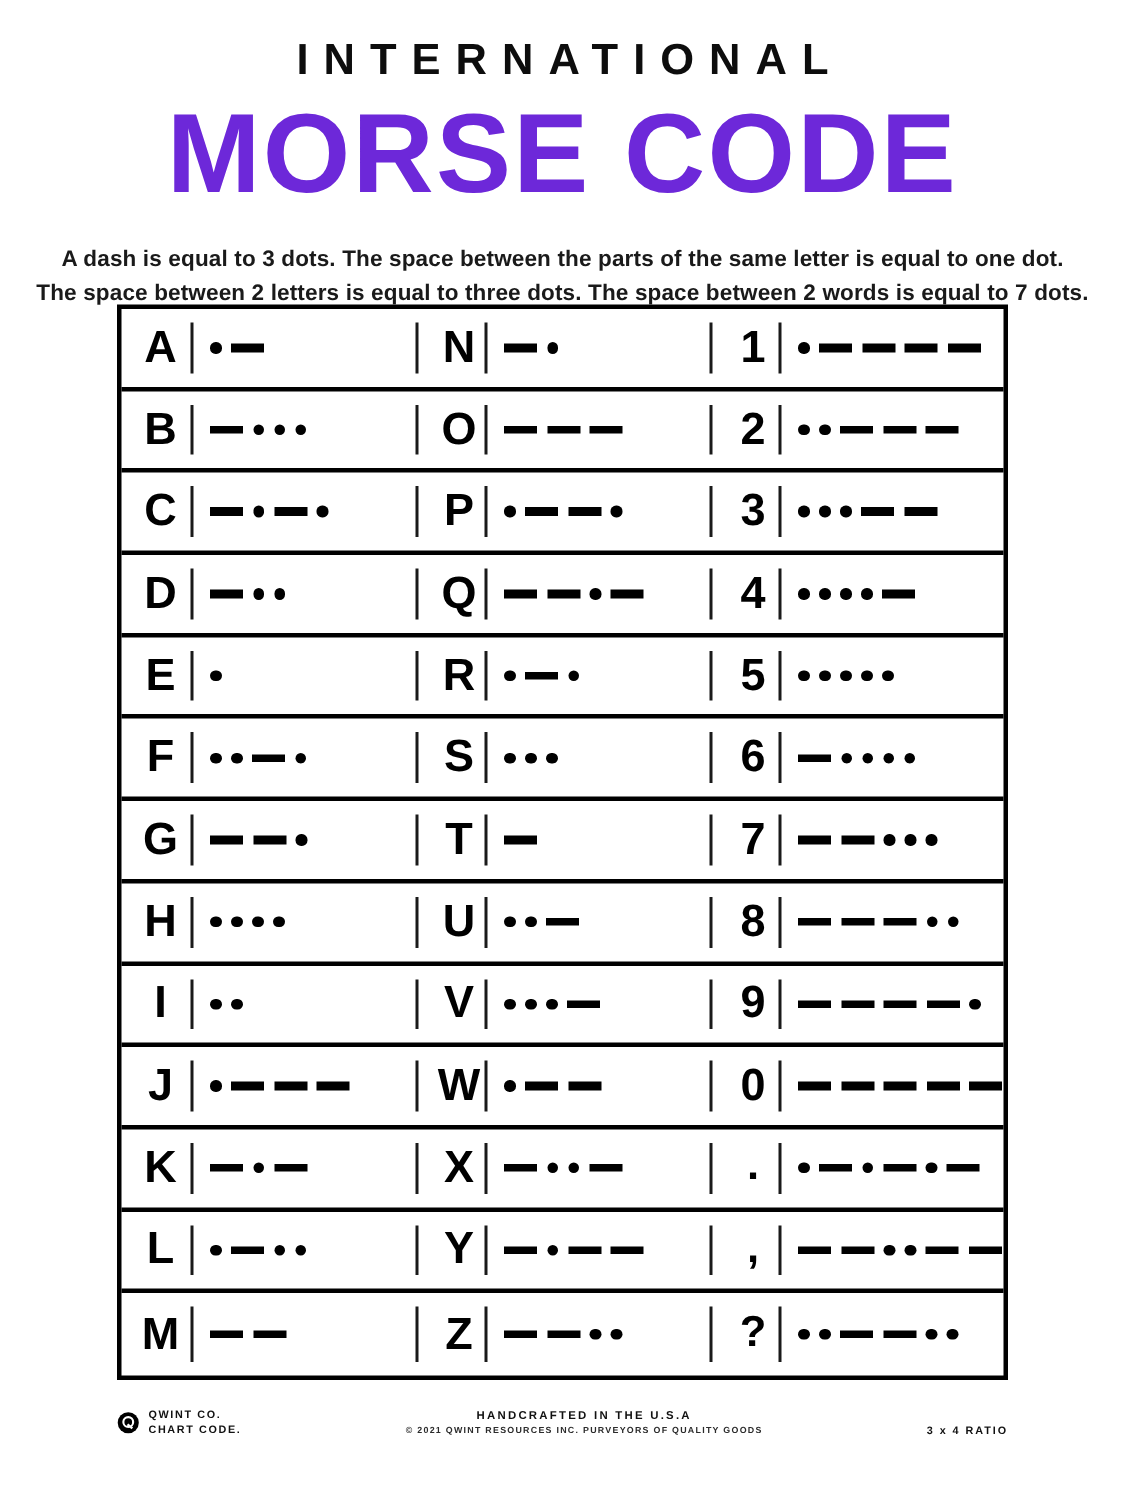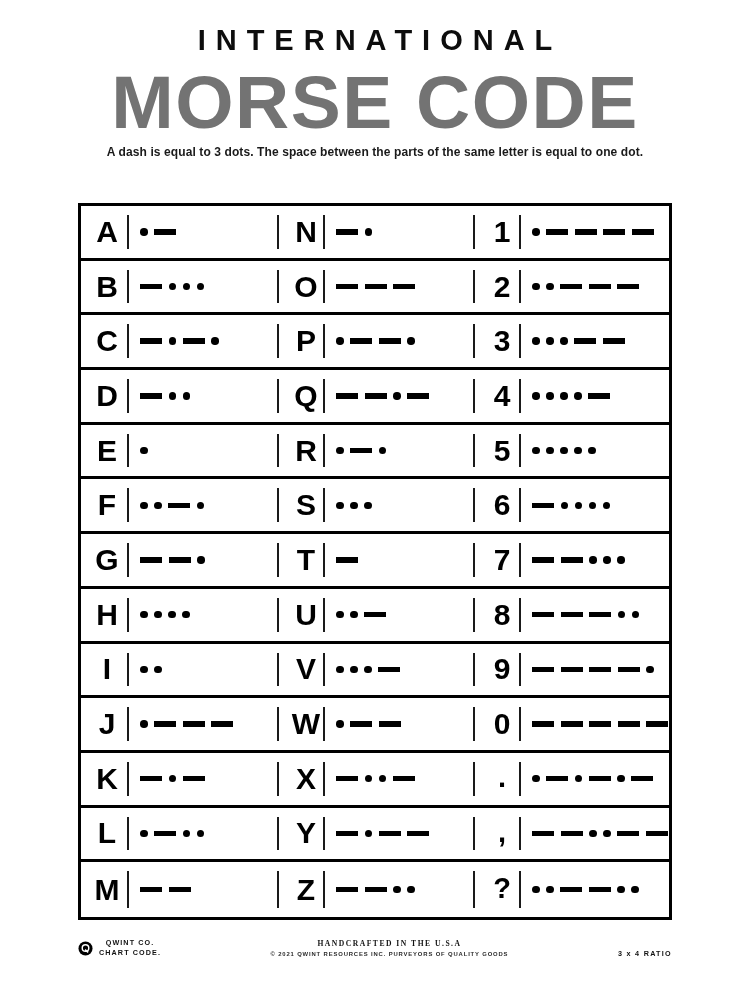--- a/index.html
+++ b/index.html
@@ -21,24 +21,25 @@
     text-indent: 10px;
     line-height: 1;
     color: #0d0d0d;
   }
   .bigtitle {
     font-size: 75px;
     font-weight: 900;
     letter-spacing: 1.5px;
     line-height: 1.06;
     margin-top: 8px;
-    color: #737373;
+    color: #6d28d9;
   }
   .subtitle {
-    font-size: 12px;
+    margin-top: 18px;
+    font-size: 15px;
     font-weight: 700;
     line-height: 1.55;
     color: #1a1a1a;
     letter-spacing: 0.1px;
   }
   .subtitle .line { display: block; }
 
   
   .table-wrap {
     position: absolute;
@@ -118,28 +119,27 @@
   }
   .brand { display: flex; align-items: center; gap: 6px; }
   .brand-mark { width: 15px; height: 15px; flex: 0 0 15px; display:block; }
   .brand-text {
     font-size: 7.2px;
     font-weight: 700;
     letter-spacing: 1.1px;
     line-height: 1.45;
     color: #111;
   }
-  .brand-text span { display: block; text-align: center; }
+  .brand-text span { display: block; }
   .center-foot { text-align: center; margin-top: 1px; }
   .hand {
     font-size: 7.6px;
     font-weight: 700;
     letter-spacing: 1.5px;
     color: #111;
-    font-family: Liberation Serif, serif;
   }
   .copy {
     font-size: 5.9px;
     font-weight: 700;
     letter-spacing: 0.85px;
     color: #2b2b2b;
     margin-top: 3px;
   }
   .ratio {
     font-size: 7.2px;
@@ -152,20 +152,21 @@
 </head>
 <body>
 
 <div class="page">
 
   <div class="header">
     <div class="eyebrow">INTERNATIONAL</div>
     <div class="bigtitle">MORSE CODE</div>
     <div class="subtitle">
       <span class="line">A dash is equal to 3 dots. The space between the parts of the same letter is equal to one dot.</span>
+      <span class="line">The space between 2 letters is equal to three dots. The space between 2 words is equal to 7 dots.</span>
     </div>
   </div>
 
   <div class="table-wrap" id="morse-table">
       <div class="row">
         <div class="cell">
           <div class="sym">A</div>
           <div class="divider"></div>
           <div class="code">
             <span class="dot"></span>

